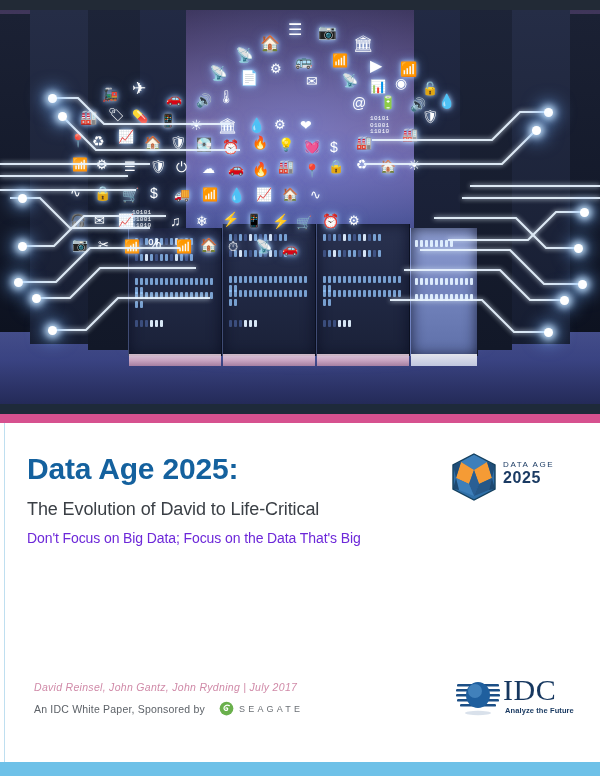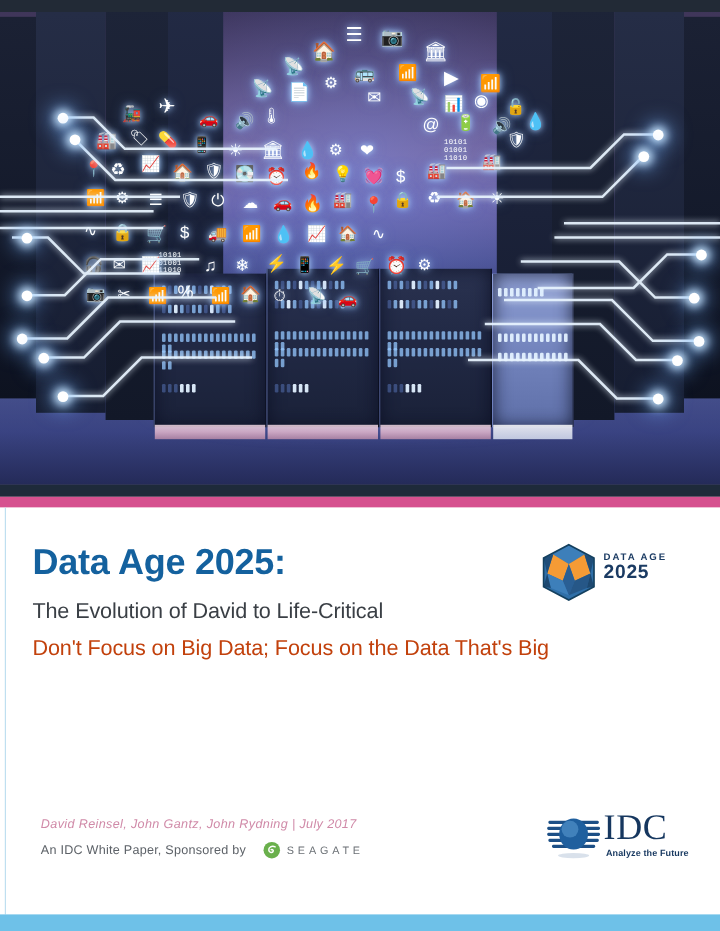--- a/index.html
+++ b/index.html
@@ -51,26 +51,26 @@
   .dark-band{position:absolute;left:0;top:404px;width:600px;height:10px;background:#1e2a3a;}
   .pink-band{position:absolute;left:0;top:414px;width:600px;height:9px;background:#d6518f;}
 
   
   .body-wrap{position:absolute;left:0;top:423px;width:600px;height:339px;background:#ffffff;}
   .left-rule{position:absolute;left:4px;top:423px;width:1px;height:339px;background:#bfdff0;}
 
   .titles{position:absolute;left:27px;top:452px;width:400px;}
   .title{font-size:30px;font-weight:bold;color:#14619e;letter-spacing:-.2px;line-height:1.1;margin:0;}
   .subtitle1{font-size:18px;color:#3a3f45;margin:14px 0 0 0;line-height:1.2;letter-spacing:-.1px;}
-  .subtitle2{font-size:18px;color:#c2410c;margin:9px 0 0 0;line-height:1.2;letter-spacing:-.1px;white-space:nowrap;}
+  .subtitle2{font-size:14px;color:#6d28d9;margin:9px 0 0 0;line-height:1.2;letter-spacing:-.1px;white-space:nowrap;}
 
   
   .da-logo{position:absolute;left:447px;top:452px;width:110px;height:50px;}
   .da-text{position:absolute;left:56px;top:8px;font-family:"Liberation Sans",sans-serif;}
-  .da-t1{font-size:8px;font-weight:bold;letter-spacing:1.6px;color:#1b3b63;line-height:9px;}
+  .da-t1{font-size:8px;font-weight:normal;letter-spacing:1.6px;color:#1b3b63;line-height:9px;}
   .da-t2{font-size:16px;font-weight:bold;letter-spacing:.6px;color:#1b3b63;line-height:17px;}
 
   
   .credits{position:absolute;left:34px;top:680px;}
   .authors{font-size:10.5px;color:#d08aa8;font-style:italic;letter-spacing:.3px;line-height:15px;}
   .sponsor-row{display:flex;align-items:center;margin-top:6px;}
   .sponsor-text{font-size:10.5px;color:#5d6268;letter-spacing:.2px;}
   .seagate{display:flex;align-items:center;margin-left:14px;}
   .sg-word{font-size:9px;letter-spacing:3.2px;color:#6b7075;margin-left:5px;}
 

